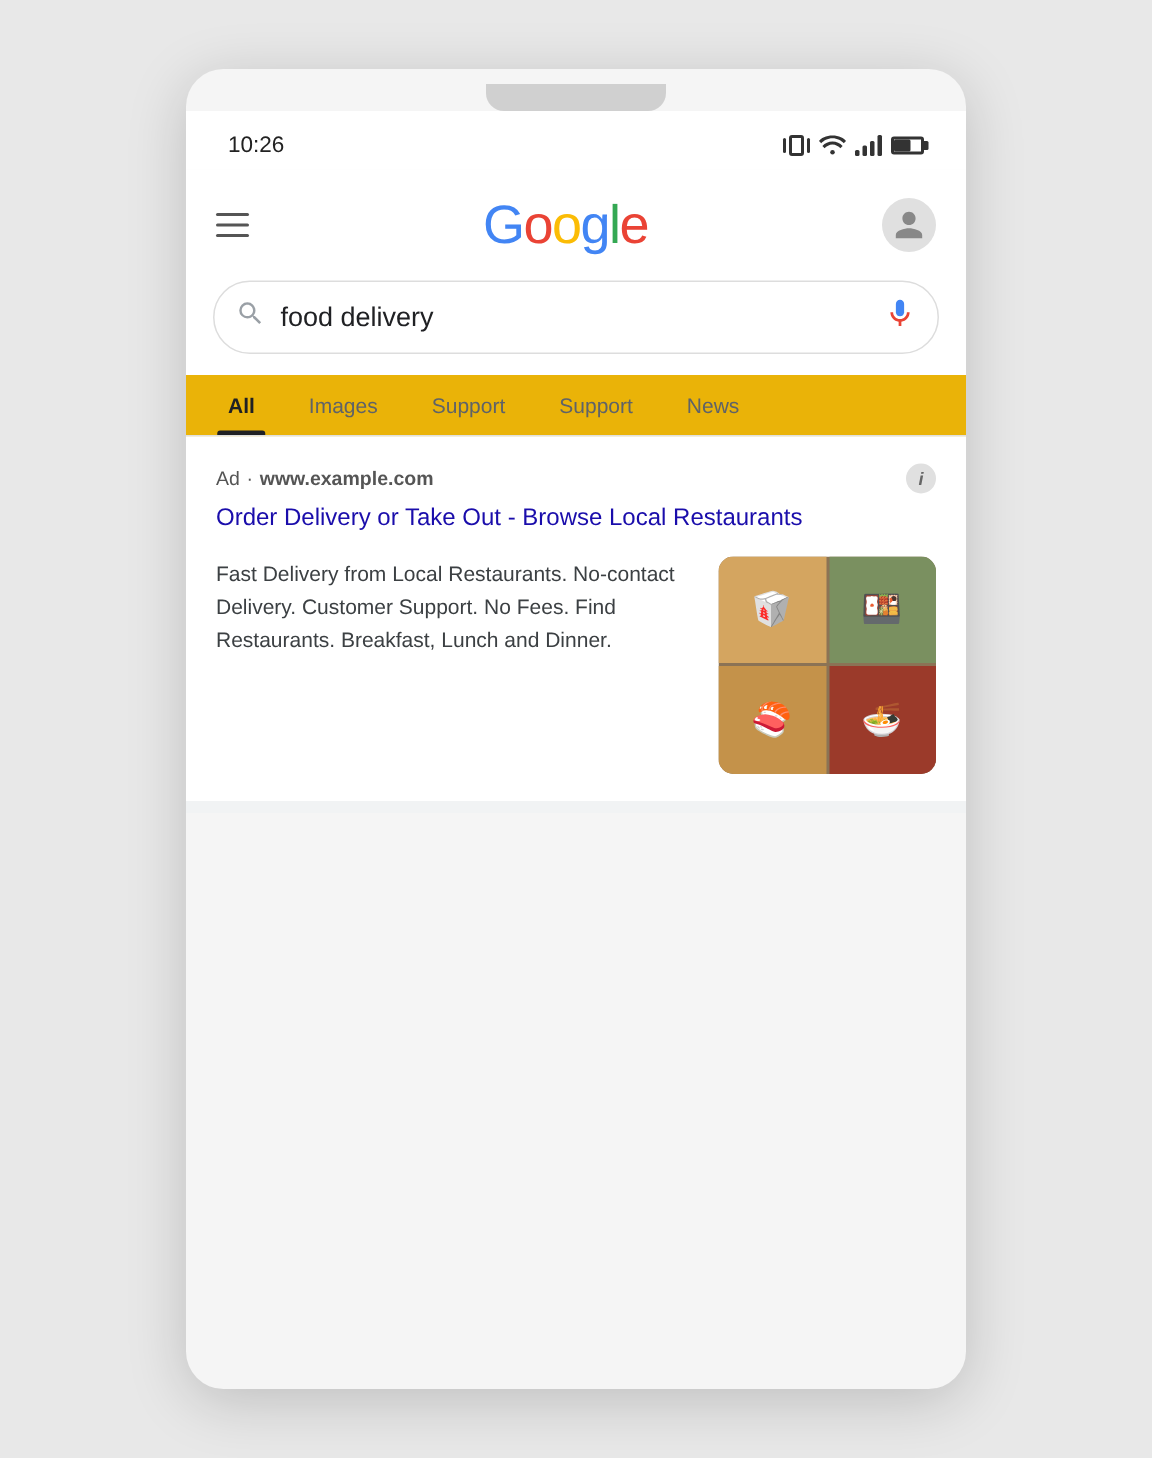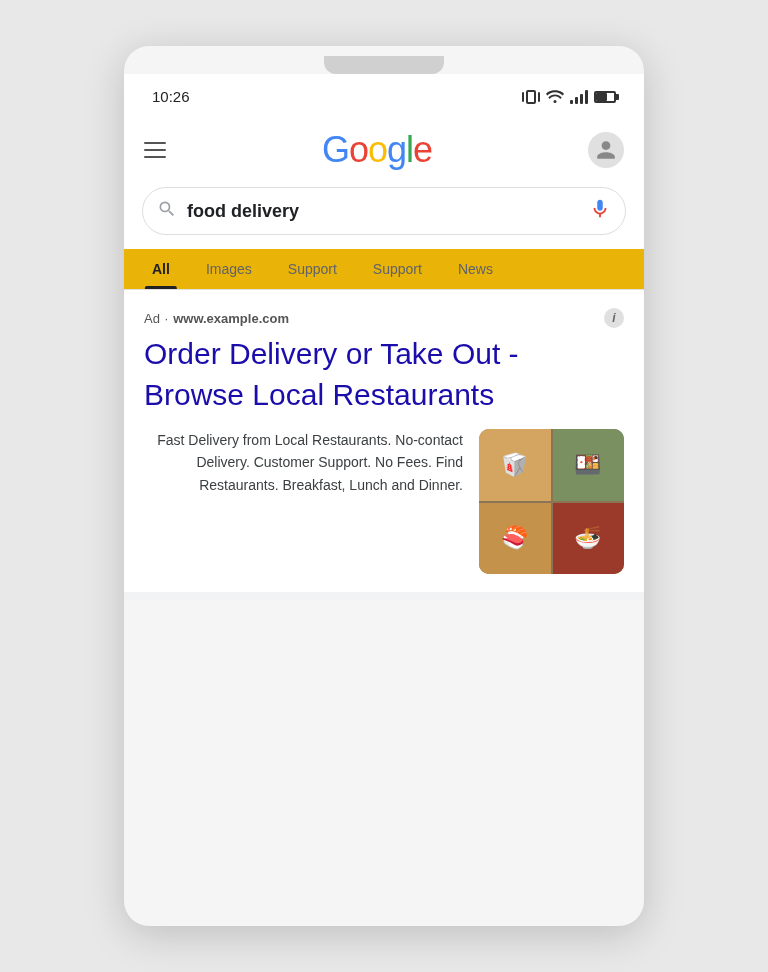--- a/index.html
+++ b/index.html
@@ -160,21 +160,20 @@
     .search-icon-wrap svg {
       width: 20px;
       height: 20px;
       fill: #9aa0a6;
     }
 
     .search-input-text {
       flex: 1;
       font-size: 18px;
       color: #202124;
-      font-weight: bold;
     }
 
     .mic-icon svg {
       width: 22px;
       height: 22px;
     }
 
     .search-tabs {
       display: flex;
       border-bottom: 1px solid #e0e0e0;
@@ -240,32 +239,31 @@
       align-items: center;
       justify-content: center;
       font-size: 12px;
       color: #666;
       cursor: pointer;
       font-style: italic;
       font-weight: bold;
     }
 
     .ad-title {
-      font-size: 30px;
+      font-size: 16px;
       color: #1a0dab;
       line-height: 1.35;
       margin-bottom: 14px;
       cursor: pointer;
     }
 
     .ad-content-row {
       display: flex;
       gap: 16px;
       align-items: flex-start;
-      text-align: right;
     }
 
     .ad-description {
       flex: 1;
       font-size: 14px;
       color: #3c4043;
       line-height: 1.6;
     }
 
     .ad-image {

